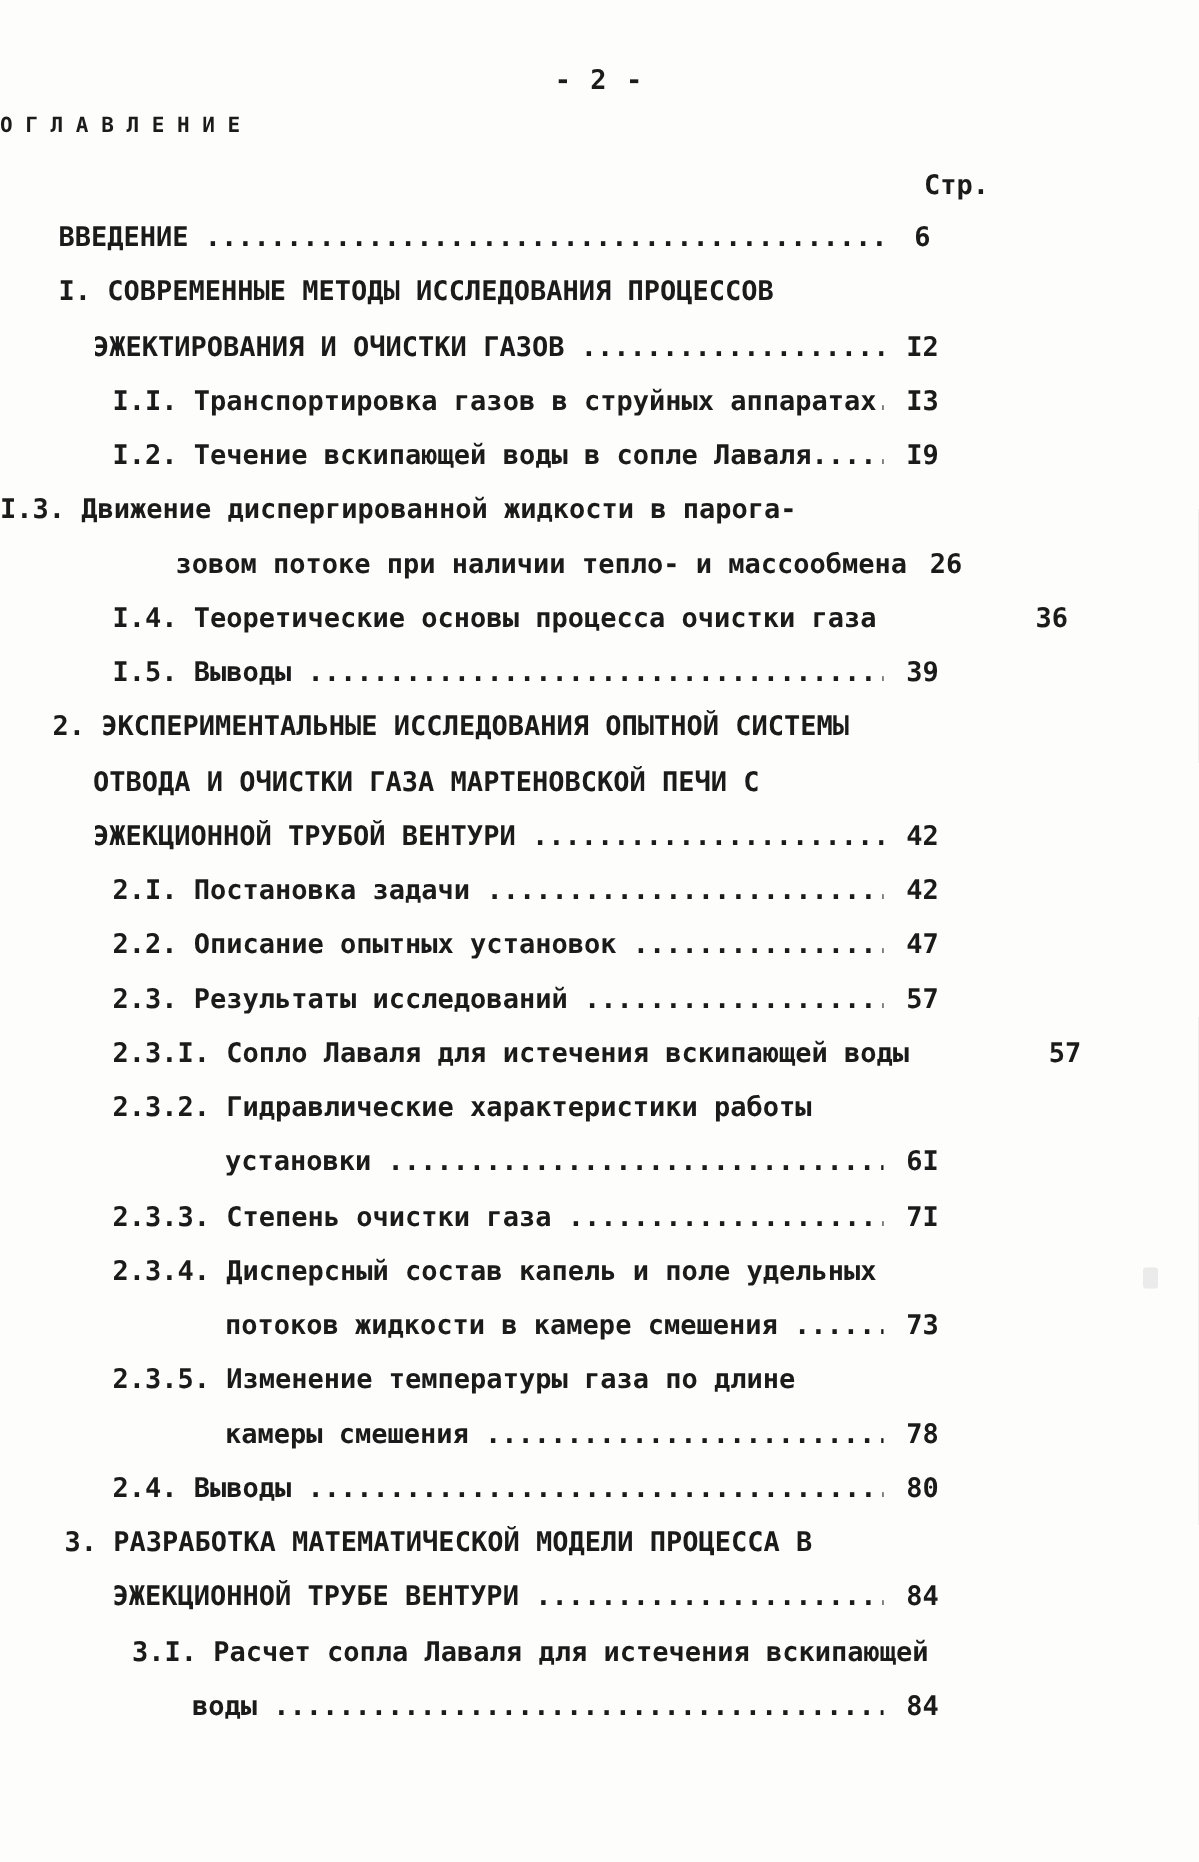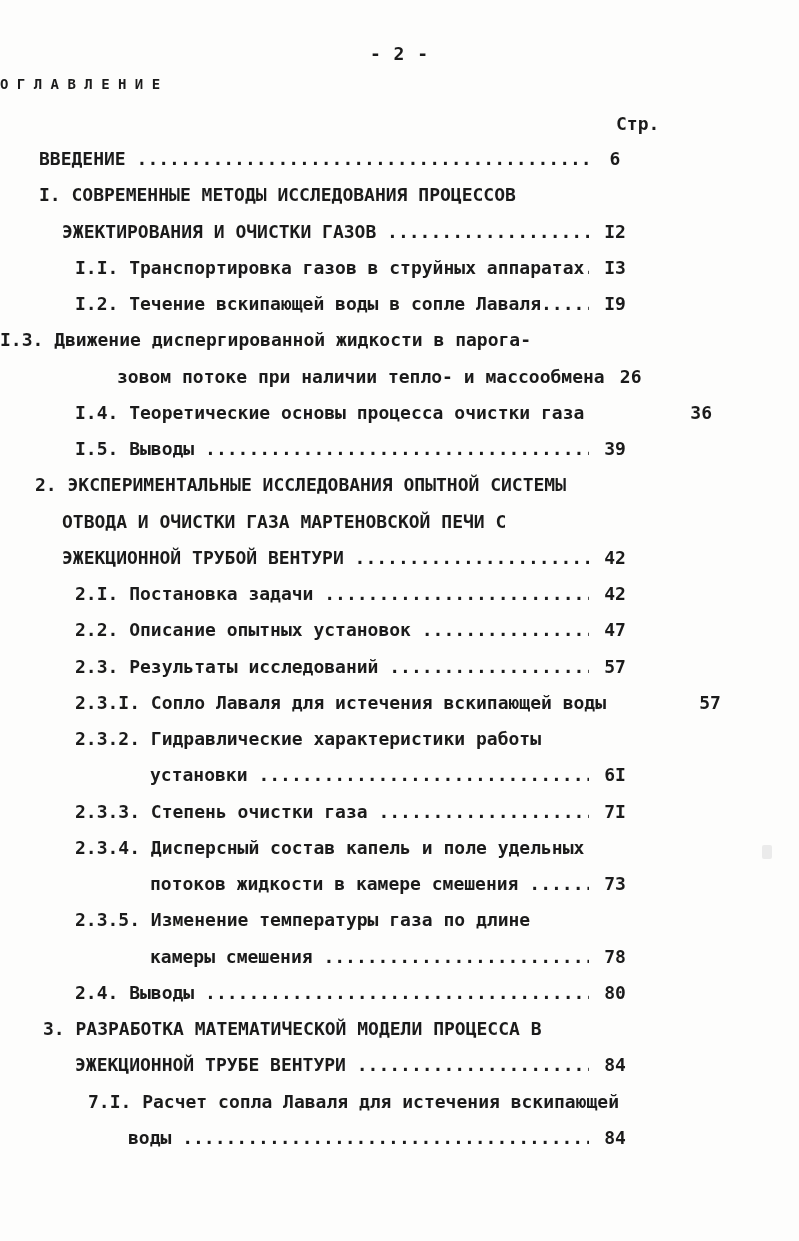--- a/index.html
+++ b/index.html
@@ -230,21 +230,21 @@
     <span class="toc-page"></span>
   </div>
 
   <div class="toc-row" style="padding-left: 75px;">
     <span class="toc-text">ЭЖЕКЦИОННОЙ ТРУБЕ ВЕНТУРИ </span>
     <span class="toc-leader">................................................................................</span>
     <span class="toc-page">84</span>
   </div>
 
   <div class="toc-row" style="padding-left: 88px;">
-    <span class="toc-text">7.I. Расчет сопла Лаваля для истечения вскипающей</span>
+    <span class="toc-text">3.I. Расчет сопла Лаваля для истечения вскипающей</span>
     <span class="toc-leader"></span>
     <span class="toc-page"></span>
   </div>
 
   <div class="toc-row" style="padding-left: 128px;">
     <span class="toc-text">воды </span>
     <span class="toc-leader">................................................................................</span>
     <span class="toc-page">84</span>
   </div>
 </div>

